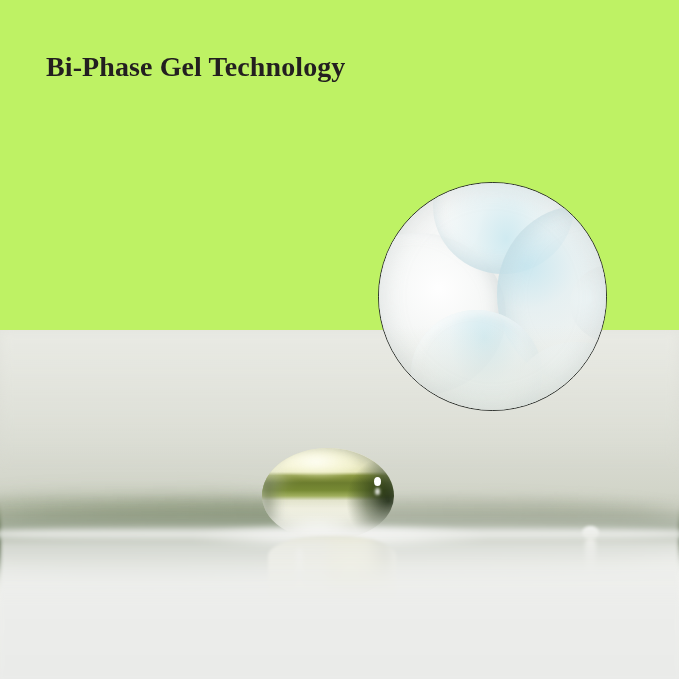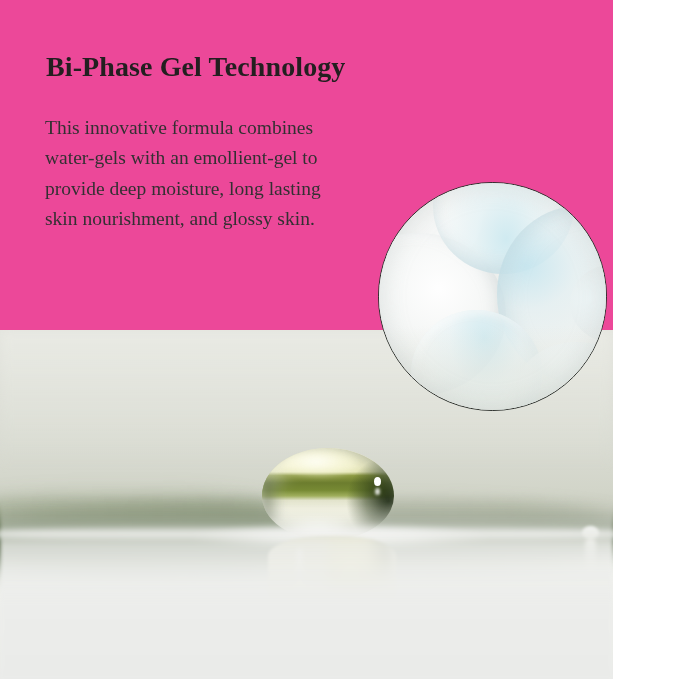--- a/index.html
+++ b/index.html
@@ -3,24 +3,24 @@
 <meta charset="utf-8">
 <title>Bi-Phase Gel Technology</title>
 <style>
   html,body{margin:0;padding:0;background:#ffffff;}
   body{
     font-family:"Liberation Serif", "DejaVu Serif", serif;
     -webkit-font-smoothing:antialiased;
   }
   #stage{
     position:relative;
-    width:613px;
+    width:679px;
     height:679px;
     overflow:hidden;
-    background:#ec4899;
+    background:#bef264;
   }
 
   
   .photo{
     position:absolute;
     left:0; right:0;
     top:330px;
     height:349px;
     overflow:hidden;
     background:
@@ -335,15 +335,14 @@
     <div class="blob blob-b"></div>
     <div class="blob blob-c"></div>
     <div class="blob blob-d"></div>
     <div class="blob blob-e"></div>
     <div class="blob blob-f"></div>
     <div class="inset-floorline"></div>
     <div class="inset-rim"></div>
   </div>
 
   <h1 class="title">Bi-Phase Gel Technology</h1>
-  <p class="body-copy">This innovative formula combines water-gels with an emollient-gel to provide deep moisture, long lasting skin nourishment, and glossy skin.</p>
 
 </div>
 
 </body></html>

